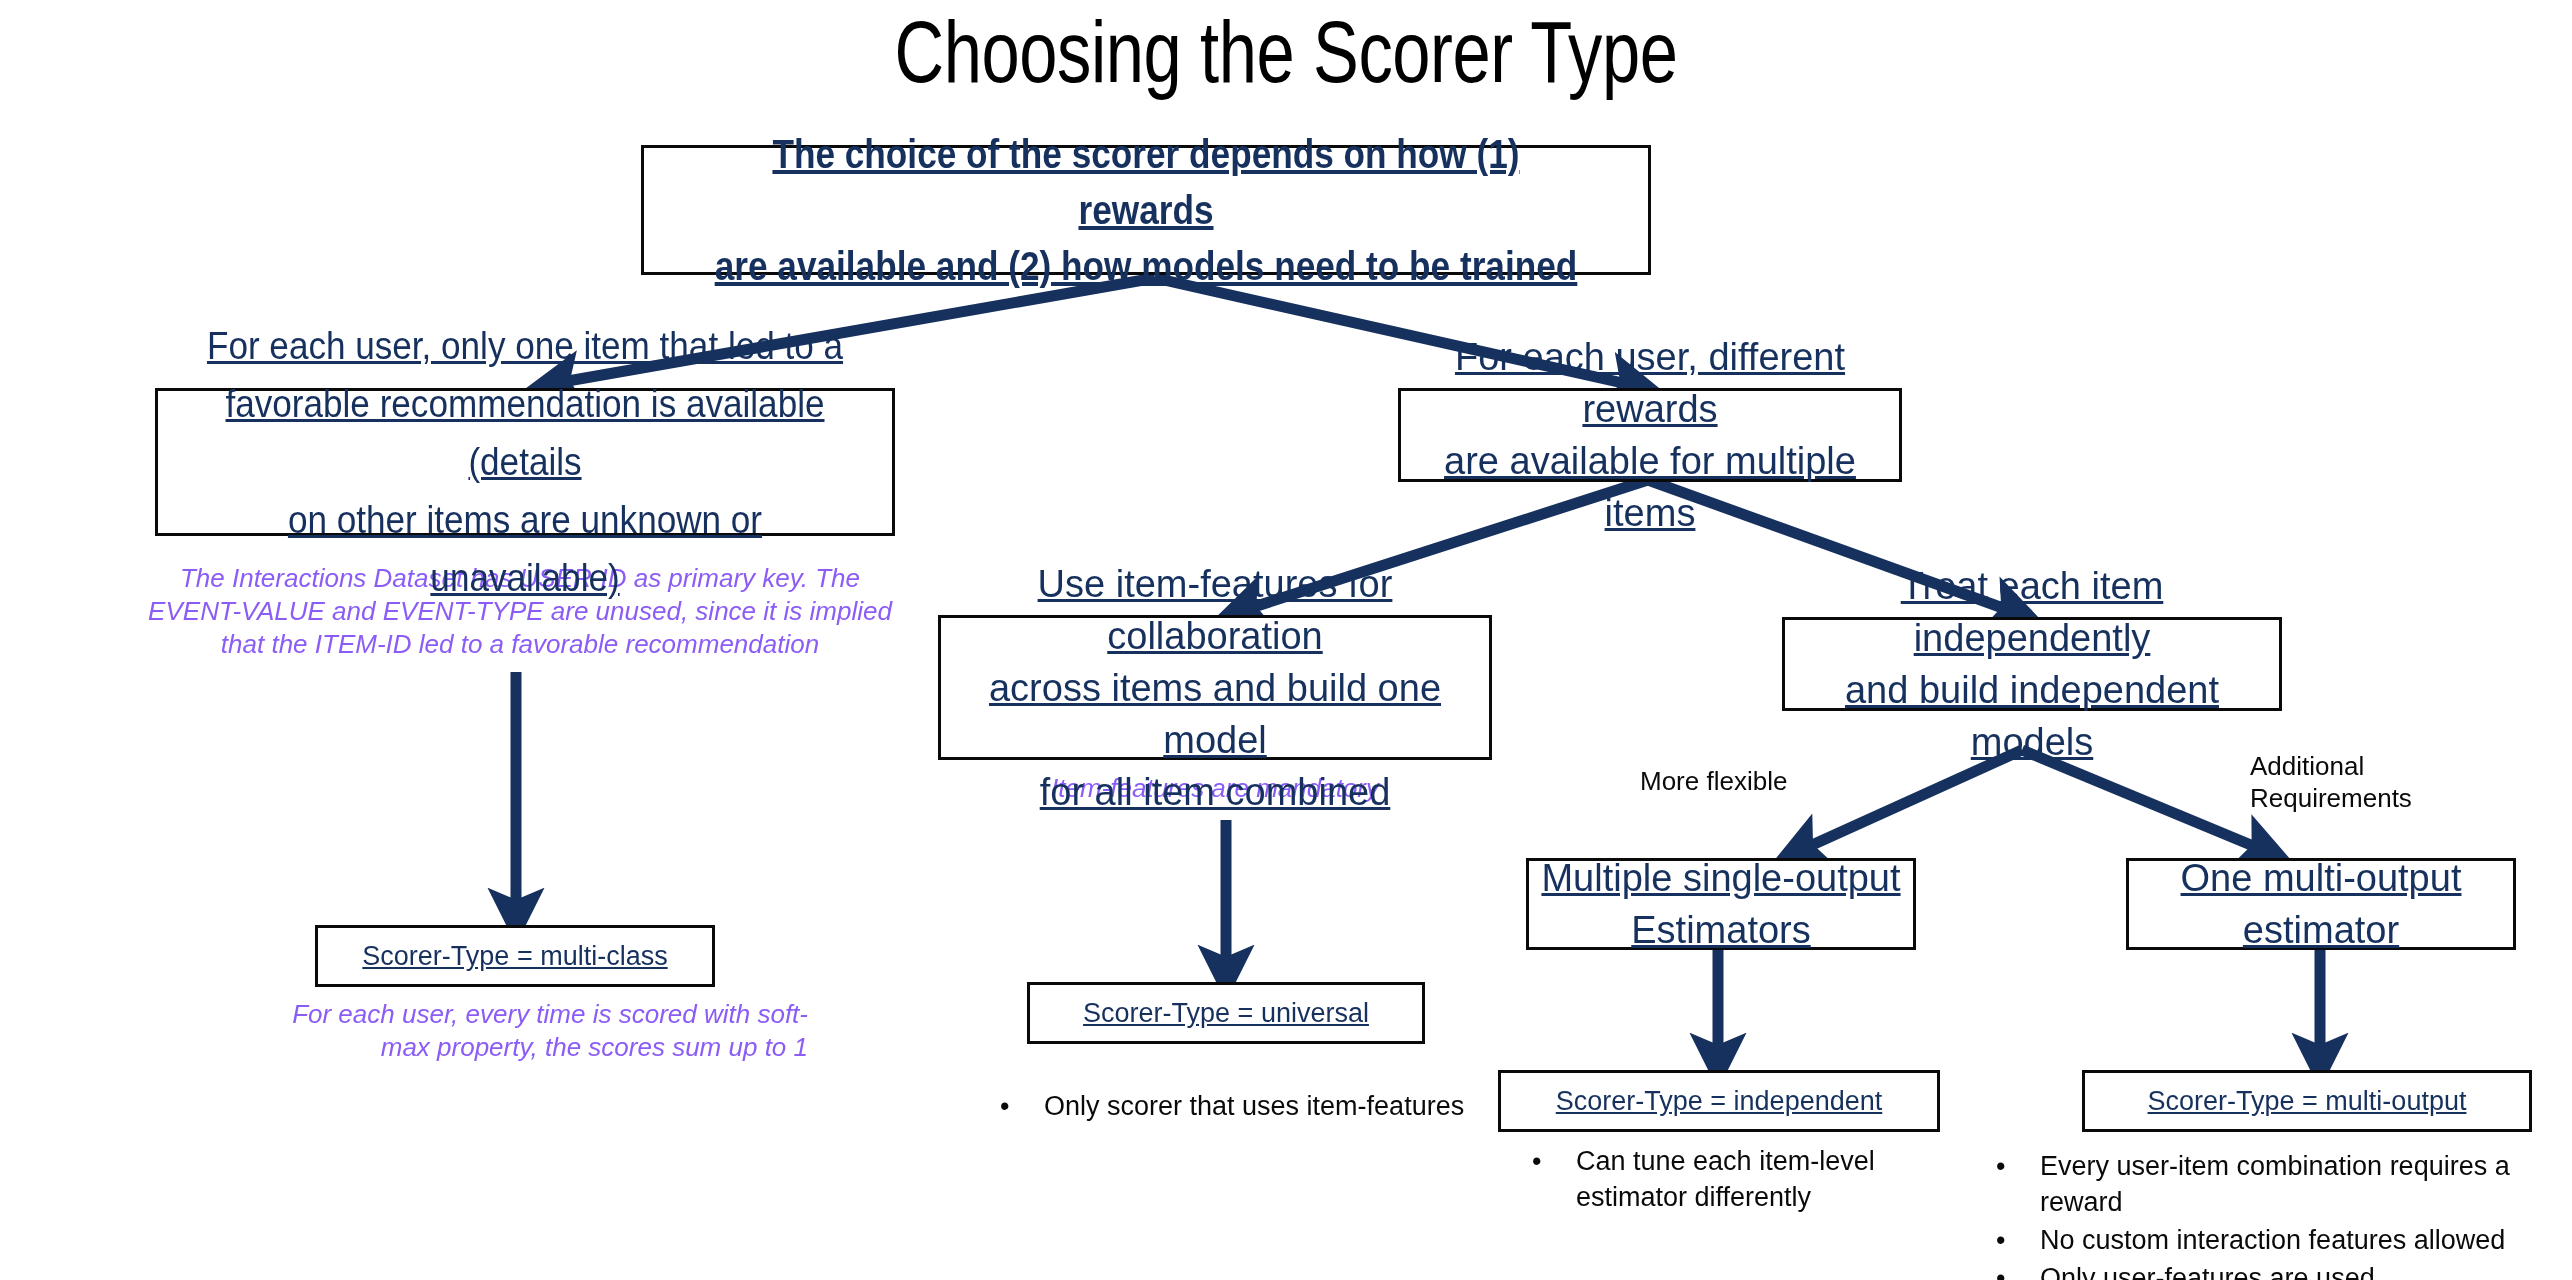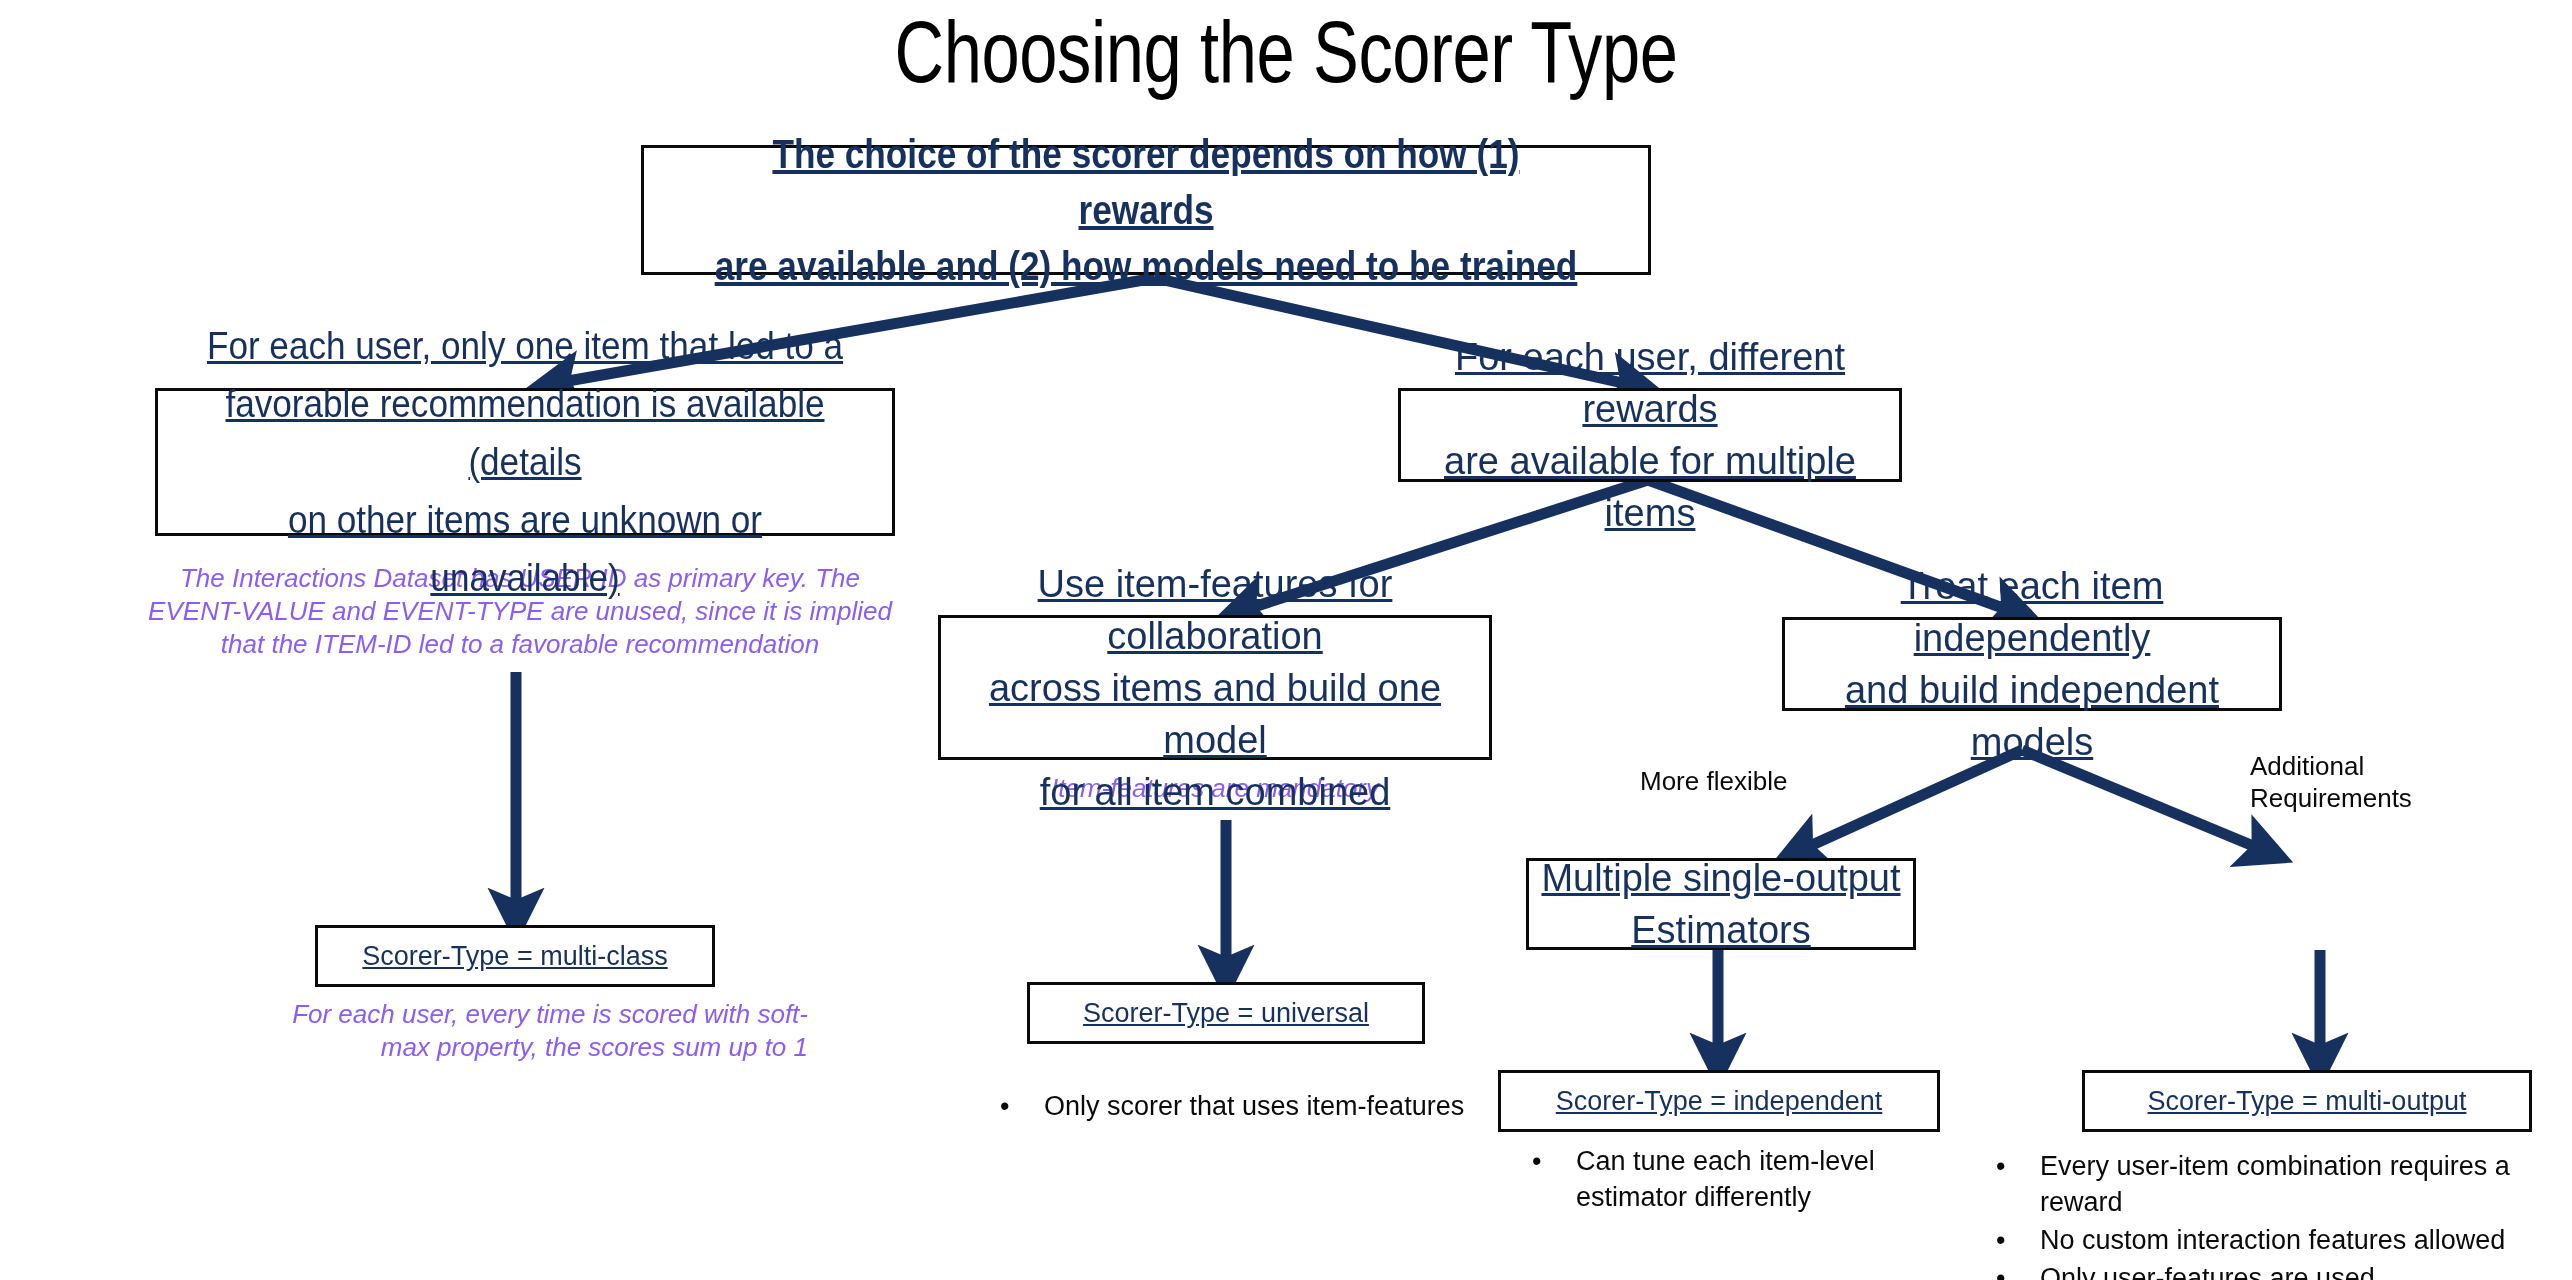--- a/index.html
+++ b/index.html
@@ -215,20 +215,26 @@
     <span>Requirements</span>
   </div>
 
   <div class="node plain" style="left:1526px; top:858px; width:390px; height:92px;">
     <span class="txt">
       <span>Multiple single-output</span><br>
       <span>Estimators</span>
     </span>
   </div>
 
+  <div class="node plain" style="left:2126px; top:858px; width:390px; height:92px;">
+    <span class="txt">
+      <span>One multi-output</span><br>
+      <span>estimator</span>
+    </span>
+  </div>
 
   <div class="node scorer" style="left:315px; top:925px; width:400px; height:62px;">
     <span class="txt">Scorer-Type = multi-class</span>
   </div>
 
   <div class="note left-align" style="left:268px; top:998px; width:540px;text-align:right;">
     <span>For each user, every time is scored with soft-</span><br>
     <span>max property, the scores sum up to 1</span>
   </div>
 

